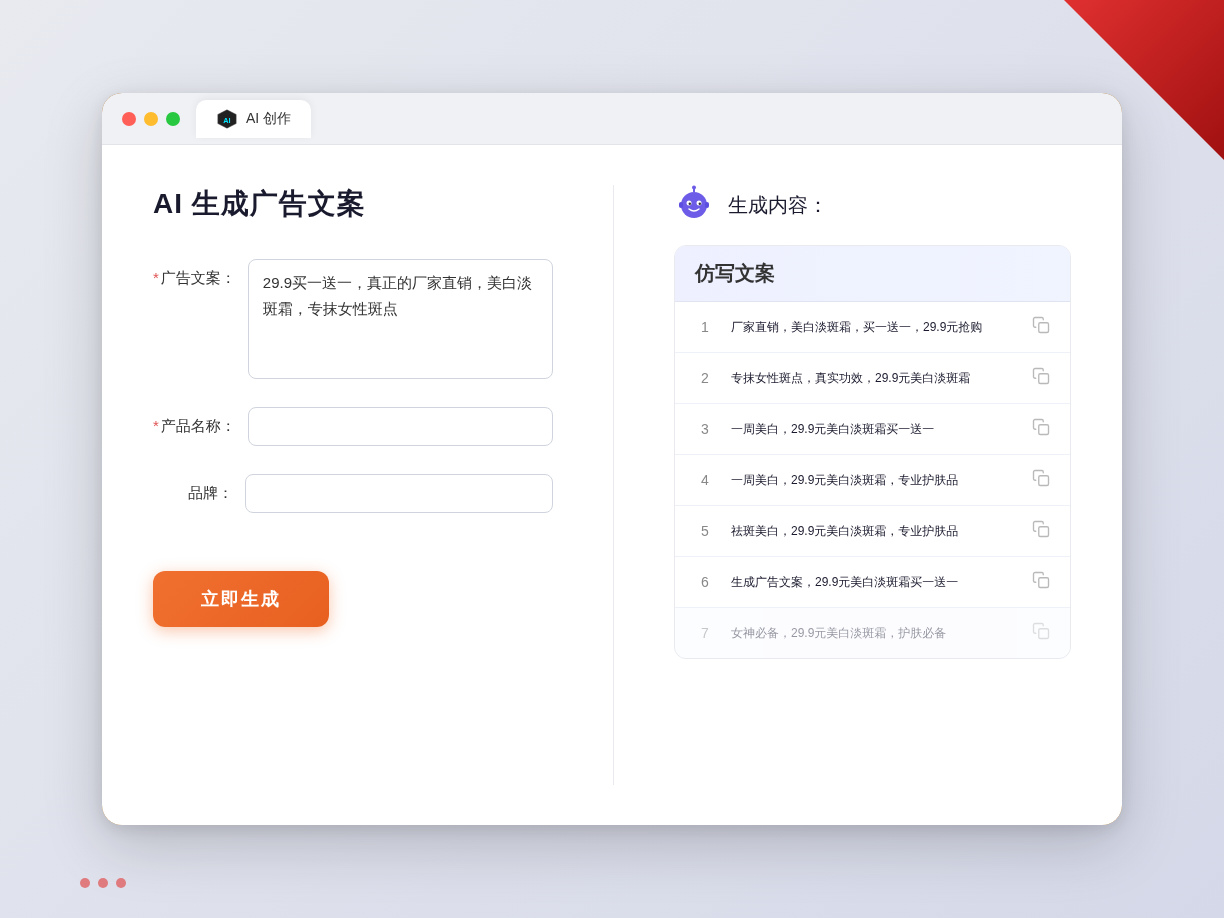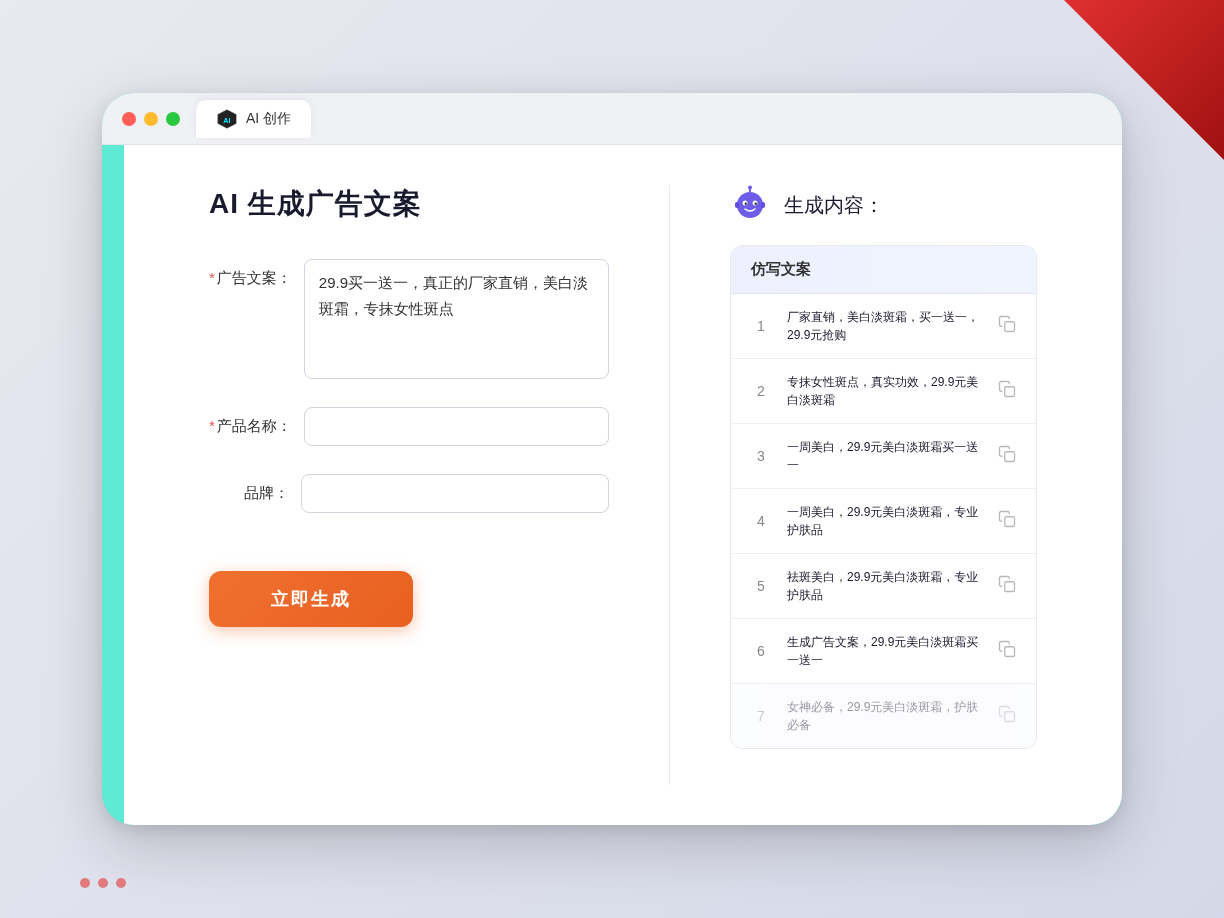--- a/index.html
+++ b/index.html
@@ -31,22 +31,22 @@
     .corner-dot {
       width: 10px; height: 10px;
       border-radius: 50%;
       background: #e05050;
       opacity: 0.7;
     }
 
     
     .browser-window {
       width: 1020px;
-      background: #5eead4;
-      border-radius: 32px;
+      background: #a16207;
+      border-radius: 20px;
       box-shadow: 0 20px 60px rgba(0,0,0,0.18), 0 4px 16px rgba(0,0,0,0.10);
       overflow: hidden;
     }
 
     
     .title-bar {
       background: #f0f1f5;
       height: 52px;
       display: flex;
       align-items: center;
@@ -82,23 +82,22 @@
     
     .tab-icon {
       width: 22px; height: 22px;
     }
 
     
     .content-area {
       background: #ffffff;
       display: flex;
       min-height: 680px;
-      padding: 40px 85px;
+      padding: 40px 51px;
       gap: 60px;
-      margin-left: 22px;
     }
 
     
     .left-panel {
       flex: 0 0 400px;
       display: flex;
       flex-direction: column;
       gap: 0;
     }
 
@@ -144,21 +143,21 @@
     }
 
     textarea.form-input {
       resize: none;
       height: 120px;
       line-height: 1.7;
     }
 
     .generate-btn {
       margin-top: 30px;
-      width: 204px;
+      width: 176px;
       height: 56px;
       background: linear-gradient(135deg, #f07030 0%, #e86020 100%);
       border: none;
       border-radius: 12px;
       color: #fff;
       font-size: 18px;
       font-weight: 600;
       cursor: pointer;
       letter-spacing: 2px;
       box-shadow: 0 4px 16px rgba(240, 112, 48, 0.4);
@@ -193,21 +192,21 @@
     .results-container {
       border: 1px solid #e8eaf0;
       border-radius: 12px;
       overflow: hidden;
       background: #fafbff;
     }
 
     .results-header {
       background: linear-gradient(90deg, #eef0ff 0%, #f0f4ff 100%);
       padding: 14px 20px;
-      font-size: 15px;
+      font-size: 20px;
       font-weight: 600;
       color: #333;
       border-bottom: 1px solid #e0e4f0;
     }
 
     .result-row {
       display: flex;
       align-items: center;
       padding: 14px 20px;
       border-bottom: 1px solid #eff1f8;

